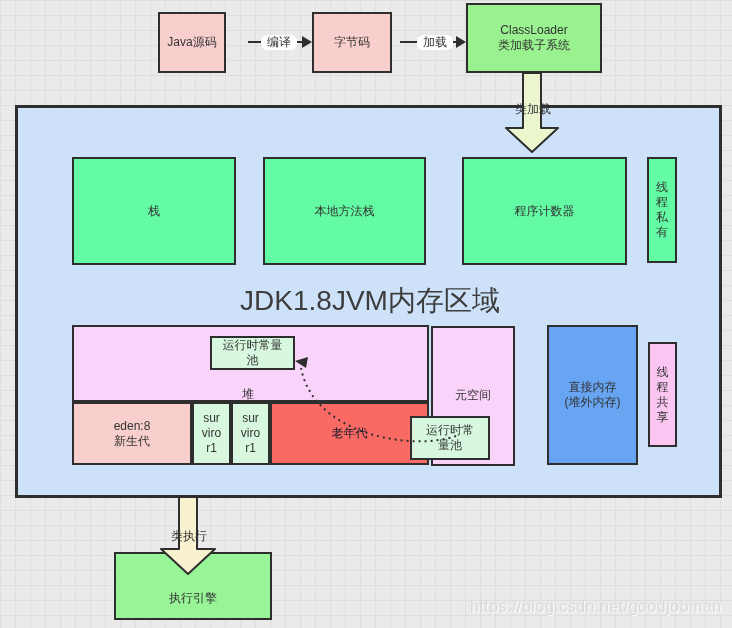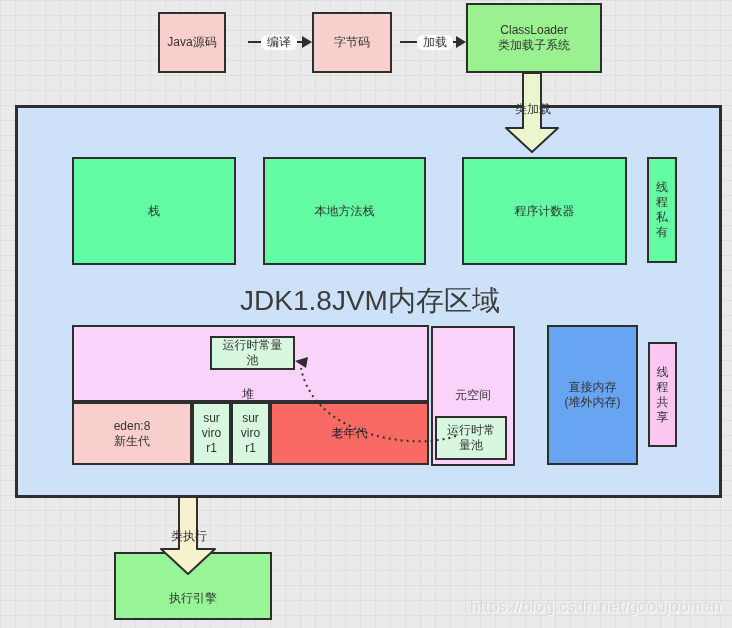--- a/index.html
+++ b/index.html
@@ -112,21 +112,21 @@
 r1</span>
   </div>
 
   <div class="shape redbox" style="left:270px;top:402px;width:159px;height:63px;">
     <span>老年代</span>
   </div>
 
   <div class="shape magenta" style="left:431px;top:326px;width:84px;height:140px;"></div>
   <div class="lbl" style="left:431px;top:388px;width:84px;">元空间</div>
 
-  <div class="shape palegreen" style="left:435px;top:416px;width:72px;height:44px;">
+  <div class="shape palegreen" style="left:410px;top:416px;width:80px;height:44px;">
     <span>运行时常
 量池</span>
   </div>
 
   <div class="shape bluefill" style="left:536px;top:325px;width:91px;height:140px;margin-left:11px;">
     <span>直接内存
 (堆外内存)</span>
   </div>
 
   <div class="shape pinklight" style="left:648px;top:342px;width:29px;height:105px;">

